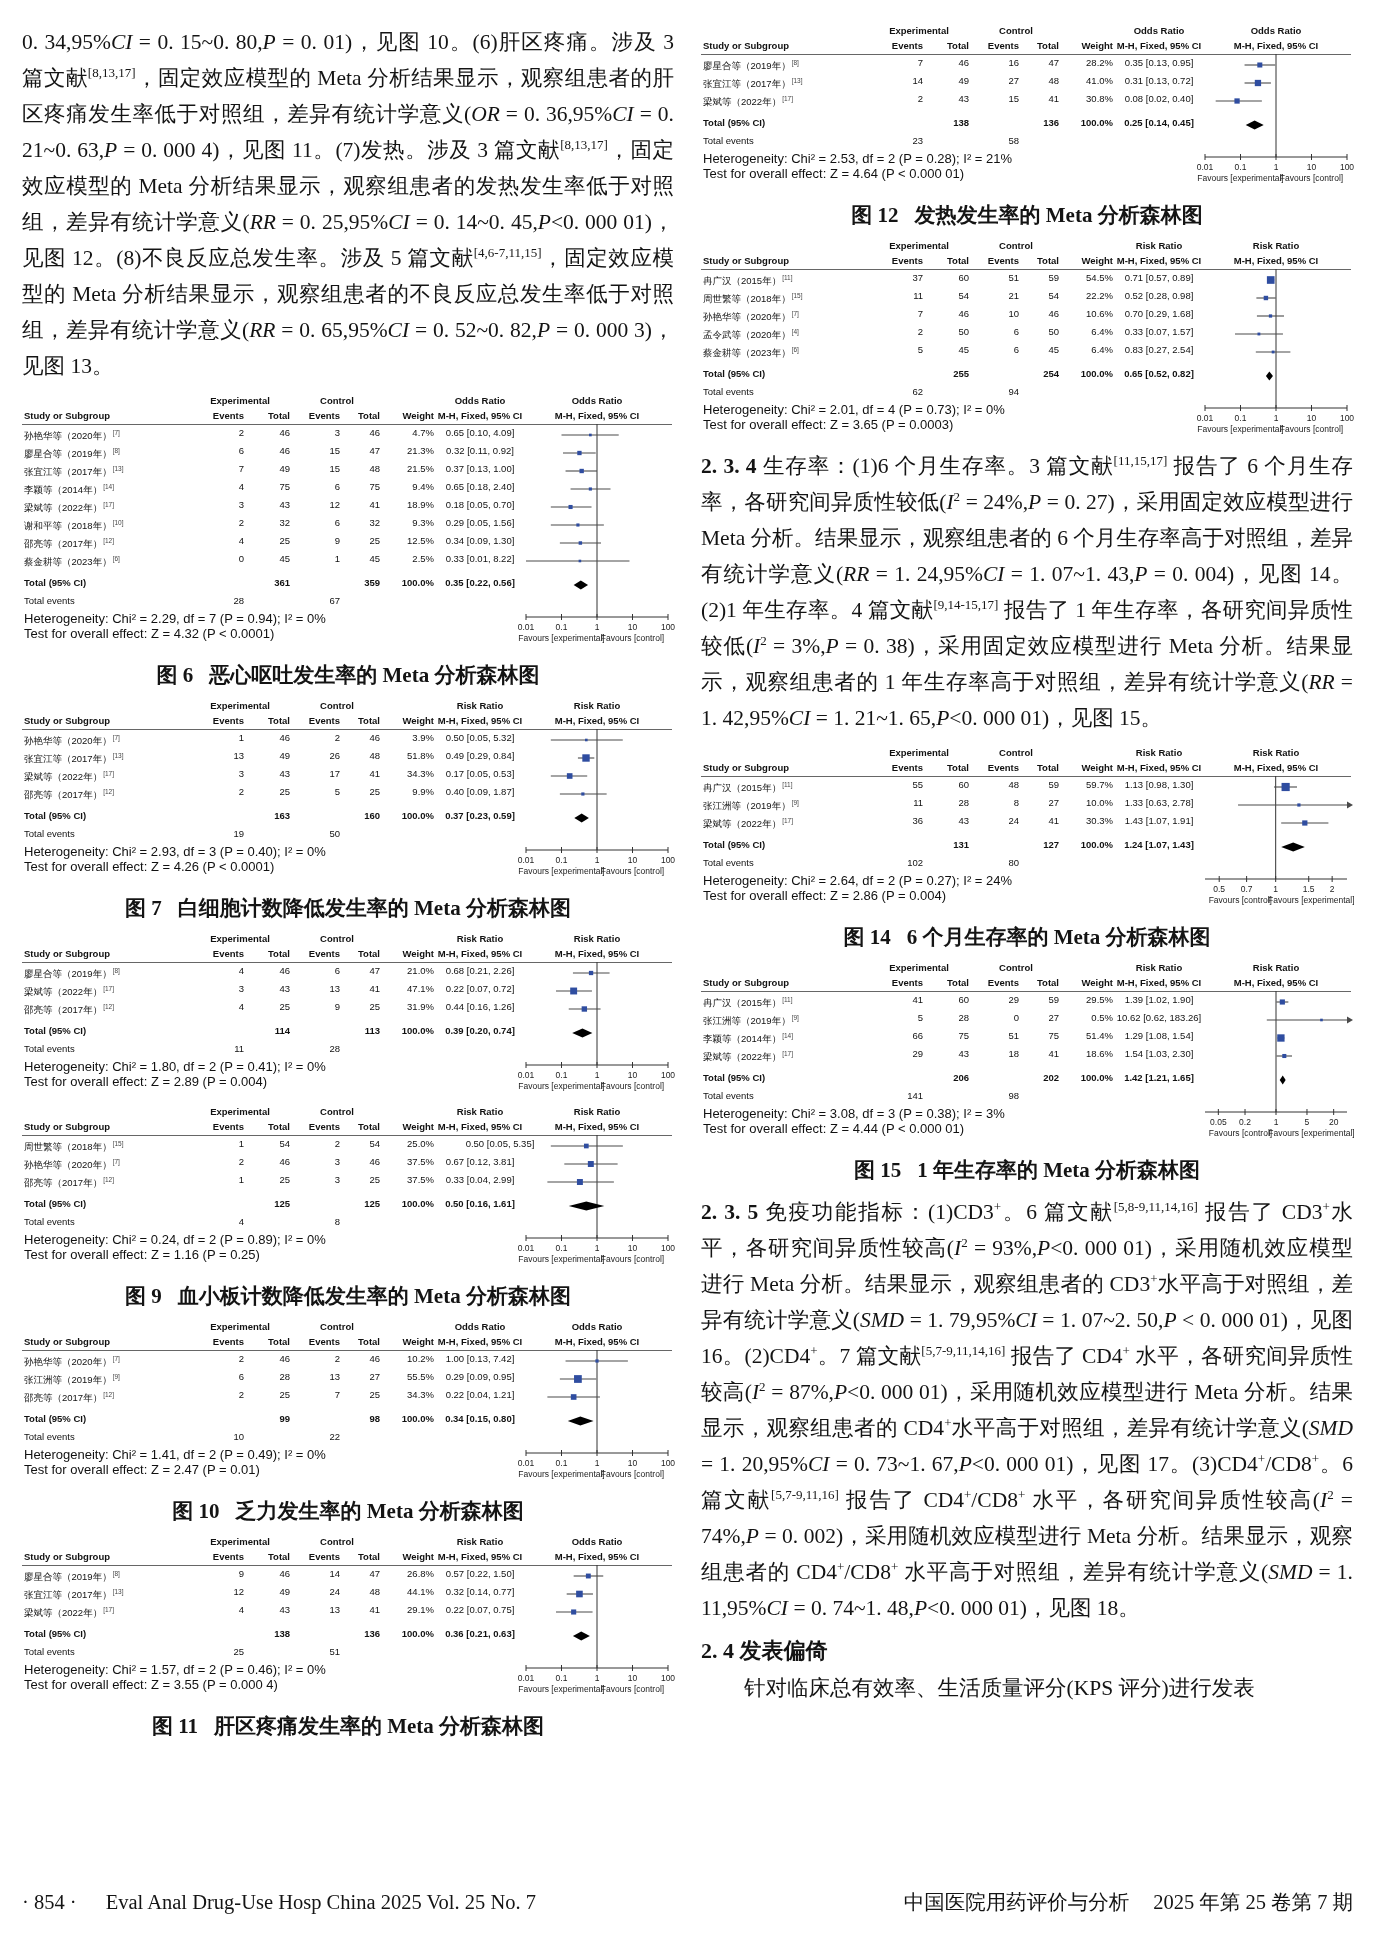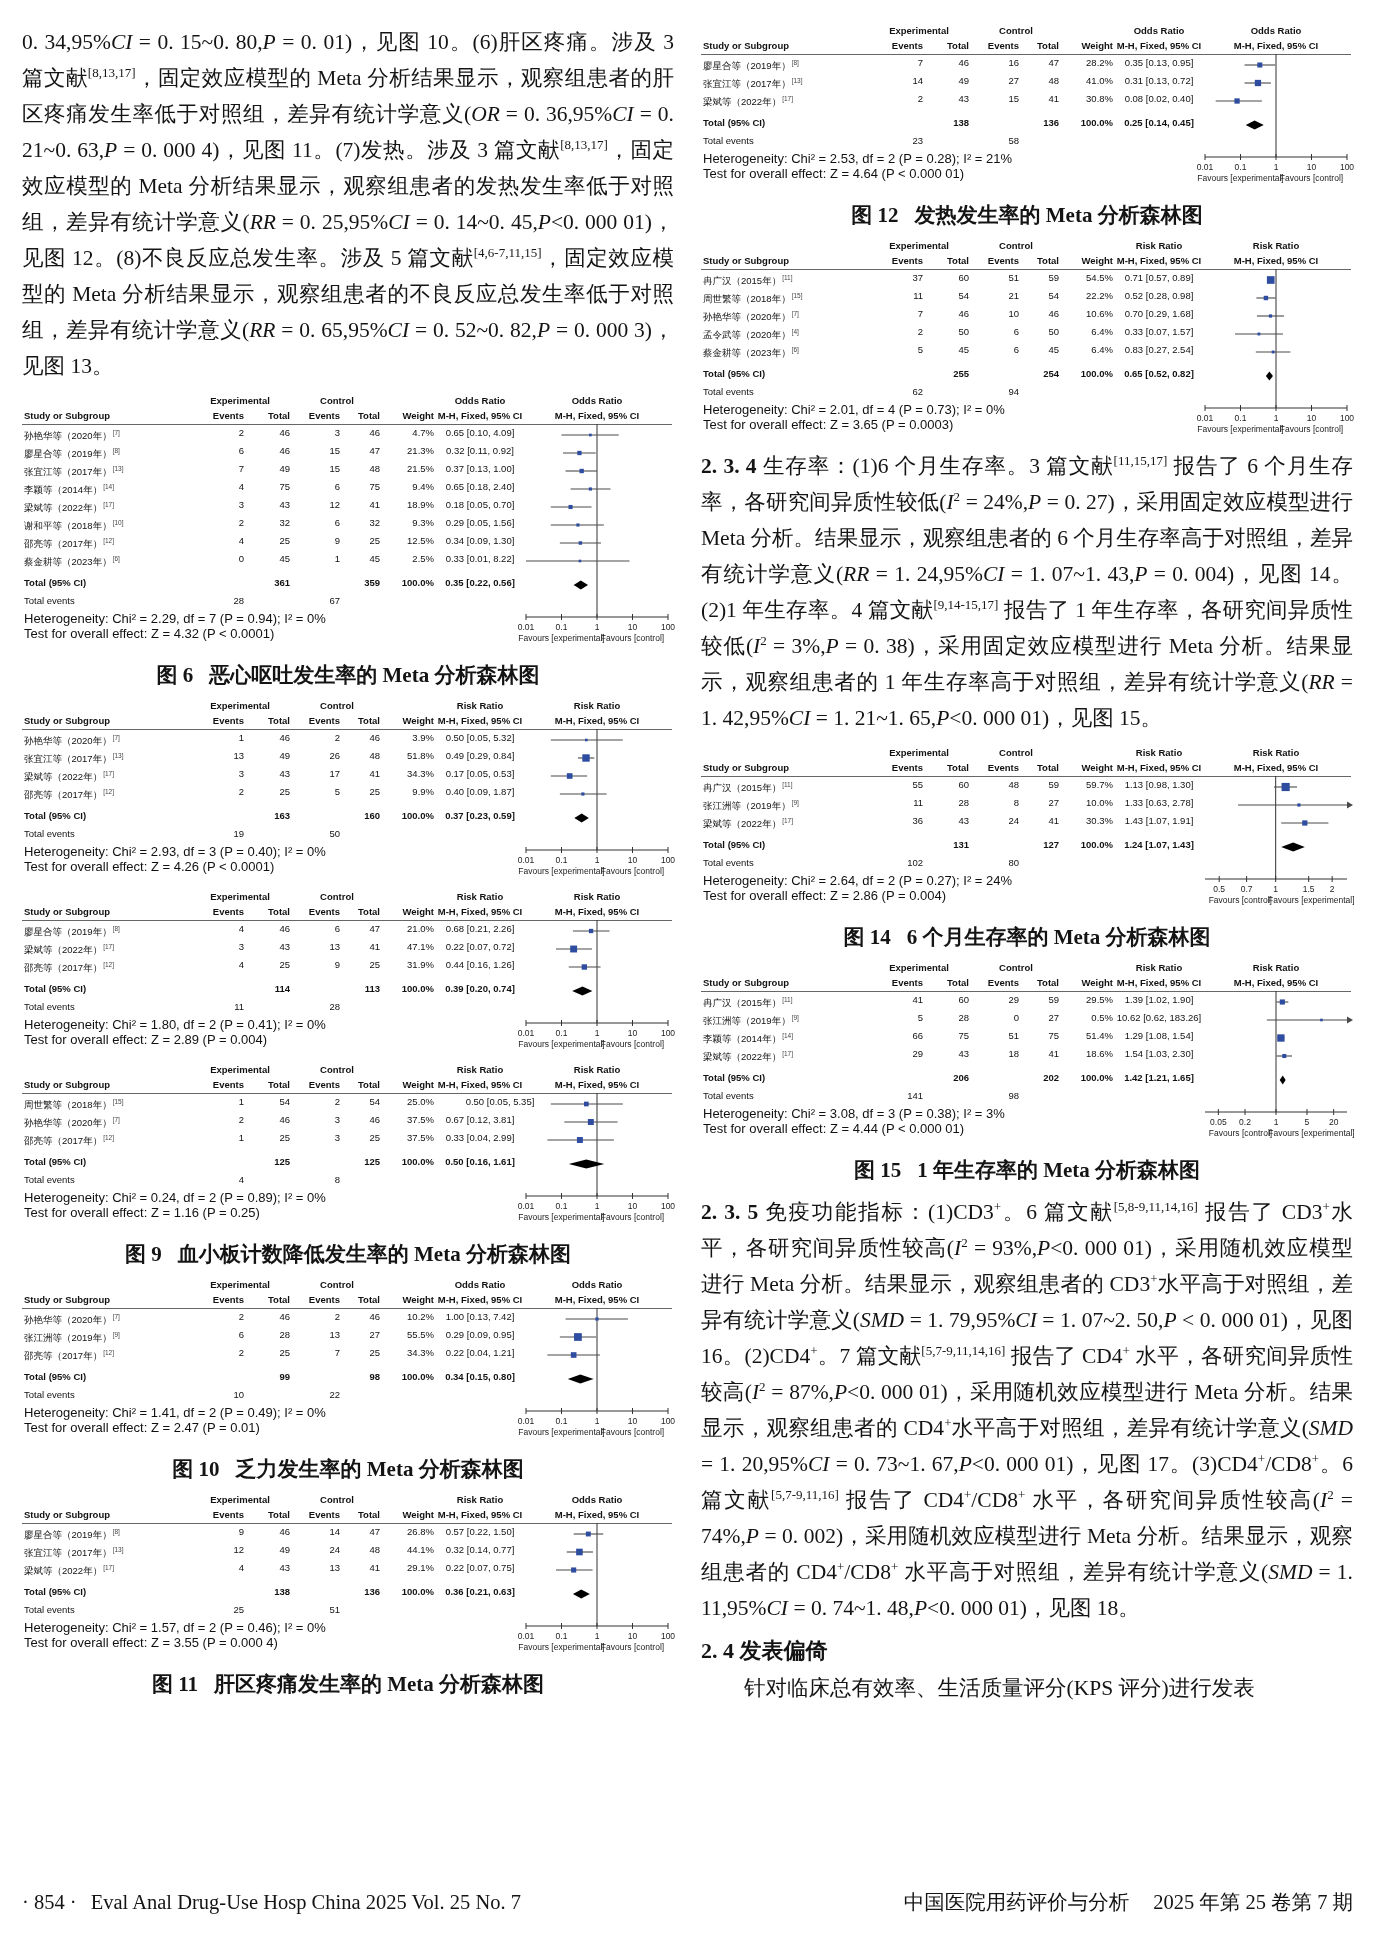--- a/index.html
+++ b/index.html
@@ -21,21 +21,21 @@
   .rt{text-align:right;}
   .ct{text-align:center;}
   .bd{font-weight:bold;}
   .sm{font-size:13px;}
   .ref{font-size:6.5px;vertical-align:super;color:#444;margin-left:1px;}
   .hrule{position:absolute;left:0;width:650px;height:1px;background:#666;}
   svg.fp{position:absolute;left:0;top:0;overflow:visible;}
   svg.fp text.ax{font-family:"Liberation Sans","DejaVu Sans",sans-serif;font-size:8.5px;fill:#222;}
   .footer{position:absolute;left:22px;width:1331px;top:1888px;font-size:20.5px;
           display:flex;justify-content:space-between;align-items:baseline;}
-  .footer .pgnum{margin-right:14px;}
+  .footer .pgnum{margin-right:29px;}
 </style>
 </head>
 <body>
 
 <div class="page">
 
   <div class="col col-left">
     <p class="body">0. 34,95%<i>CI</i> = 0. 15~0. 80,<i>P</i> = 0. 01)，见图 10。(6)肝区疼痛。涉及 3 篇文献<sup>[8,13,17]</sup>，固定效应模型的 Meta 分析结果显示，观察组患者的肝区疼痛发生率低于对照组，差异有统计学意义(<i>OR</i> = 0. 36,95%<i>CI</i> = 0. 21~0. 63,<i>P</i> = 0. 000 4)，见图 11。(7)发热。涉及 3 篇文献<sup>[8,13,17]</sup>，固定效应模型的 Meta 分析结果显示，观察组患者的发热发生率低于对照组，差异有统计学意义(<i>RR</i> = 0. 25,95%<i>CI</i> = 0. 14~0. 45,<i>P</i>&lt;0. 000 01)，见图 12。(8)不良反应总发生率。涉及 5 篇文献<sup>[4,6-7,11,15]</sup>，固定效应模型的 Meta 分析结果显示，观察组患者的不良反应总发生率低于对照组，差异有统计学意义(<i>RR</i> = 0. 65,95%<i>CI</i> = 0. 52~0. 82,<i>P</i> = 0. 000 3)，见图 13。</p>
 
     <div class="fig-block">
@@ -230,20 +230,23 @@
             <line x1="575" y1="148" x2="575" y2="154" stroke="#333"></line>
             <text x="575" y="164" text-anchor="middle" class="ax">1</text>
             <line x1="610.5" y1="148" x2="610.5" y2="154" stroke="#333"></line>
             <text x="610.5" y="164" text-anchor="middle" class="ax">10</text>
             <line x1="646" y1="148" x2="646" y2="154" stroke="#333"></line>
             <text x="646" y="164" text-anchor="middle" class="ax">100</text>
             <text x="539.5" y="175" text-anchor="middle" class="ax">Favours [experimental]</text>
             <text x="610.5" y="175" text-anchor="middle" class="ax">Favours [control]</text>
           </svg>
         </div>
+      <div class="caption">
+        <span class="cap-no">图 7</span><span>白细胞计数降低发生率的 Meta 分析森林图</span>
+      </div>
     </div>
 
     <div class="fig-block">
       <div class="forest" style="height: 163px;">
           <span class="fc ct bd" style="left:168px;top:1px;width:100px">Experimental</span>
           <span class="fc ct bd" style="left:272px;top:1px;width:86px">Control</span>
           <span class="fc ct bd" style="left:410px;top:1px;width:96px">Risk Ratio</span>
           <span class="fc ct bd" style="left:504px;top:1px;width:142px">Risk Ratio</span>
           <span class="fc bd" style="left:2px;top:16px;width:170px">Study or Subgroup</span>
           <span class="fc rt bd" style="left:168px;top:16px;width:54px">Events</span>

